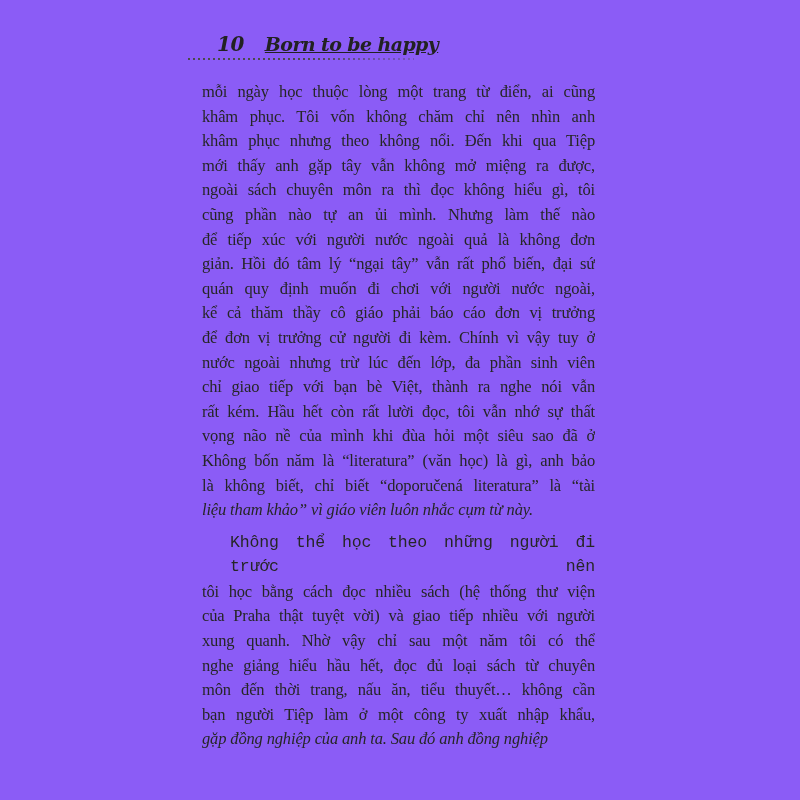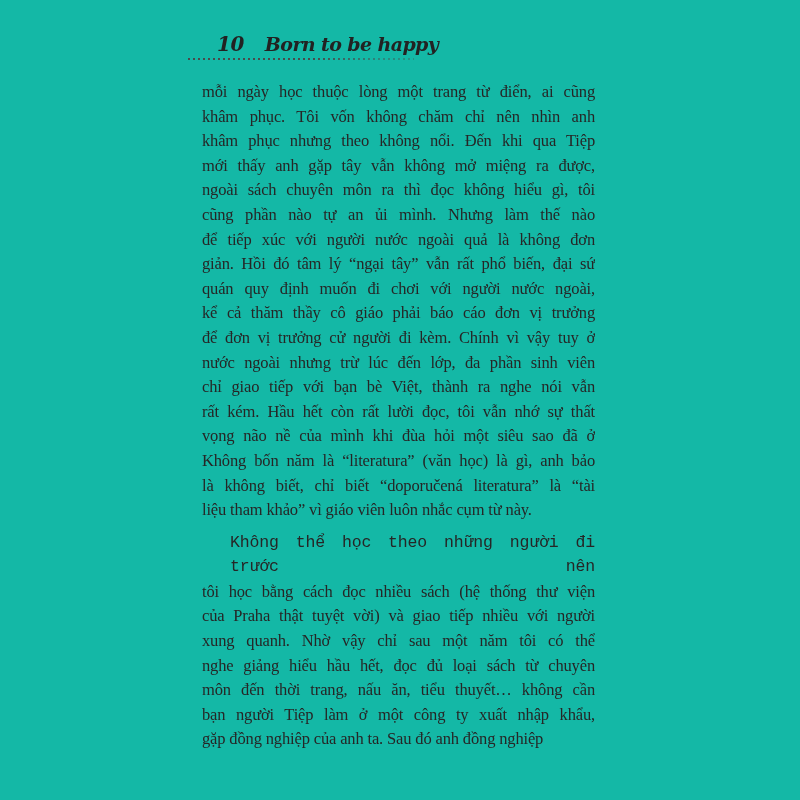--- a/index.html
+++ b/index.html
@@ -4,21 +4,21 @@
 <style>
   html, body {
     margin: 0;
     padding: 0;
     background: #ffffff;
   }
   .page {
     position: relative;
     width: 800px;
     height: 800px;
-    background: #14b8a6;
+    background: #8b5cf6;
     overflow: hidden;
     font-family: "Liberation Serif", "DejaVu Serif", serif;
   }
   
   .header {
     position: absolute;
     left: 217px;
     top: 32px;
     display: flex;
     align-items: baseline;
@@ -28,20 +28,21 @@
     font-style: italic;
     font-weight: bold;
   }
   .page-number {
     font-size: 20px;
     letter-spacing: -0.5px;
   }
   .book-title {
     font-size: 19px;
     letter-spacing: -0.6px;
+    text-decoration: underline;
   }
   .header-rule {
     position: absolute;
     left: 188px;
     top: 58px;
     width: 226px;
     height: 2px;
     background: repeating-linear-gradient(90deg, #4a4a4a 0 2px, transparent 2px 5px);
     -webkit-mask: linear-gradient(90deg, #000 0 55%, rgba(0,0,0,0.45) 85%, rgba(0,0,0,0.35) 100%);
             mask: linear-gradient(90deg, #000 0 55%, rgba(0,0,0,0.45) 85%, rgba(0,0,0,0.35) 100%);
@@ -57,20 +58,21 @@
     line-height: 24.6px;
     letter-spacing: -0.15px;
   }
   .ln {
     text-align: justify;
     text-align-last: justify;
     overflow: hidden;
   }
   .ln.end {
     text-align-last: left;
+    font-style: italic;
   }
   .ln.indent {
     padding-left: 28px;
     margin-top: 8px;
     font-family: Liberation Mono, monospace;
   }
 </style>
 </head>
 <body>
 

